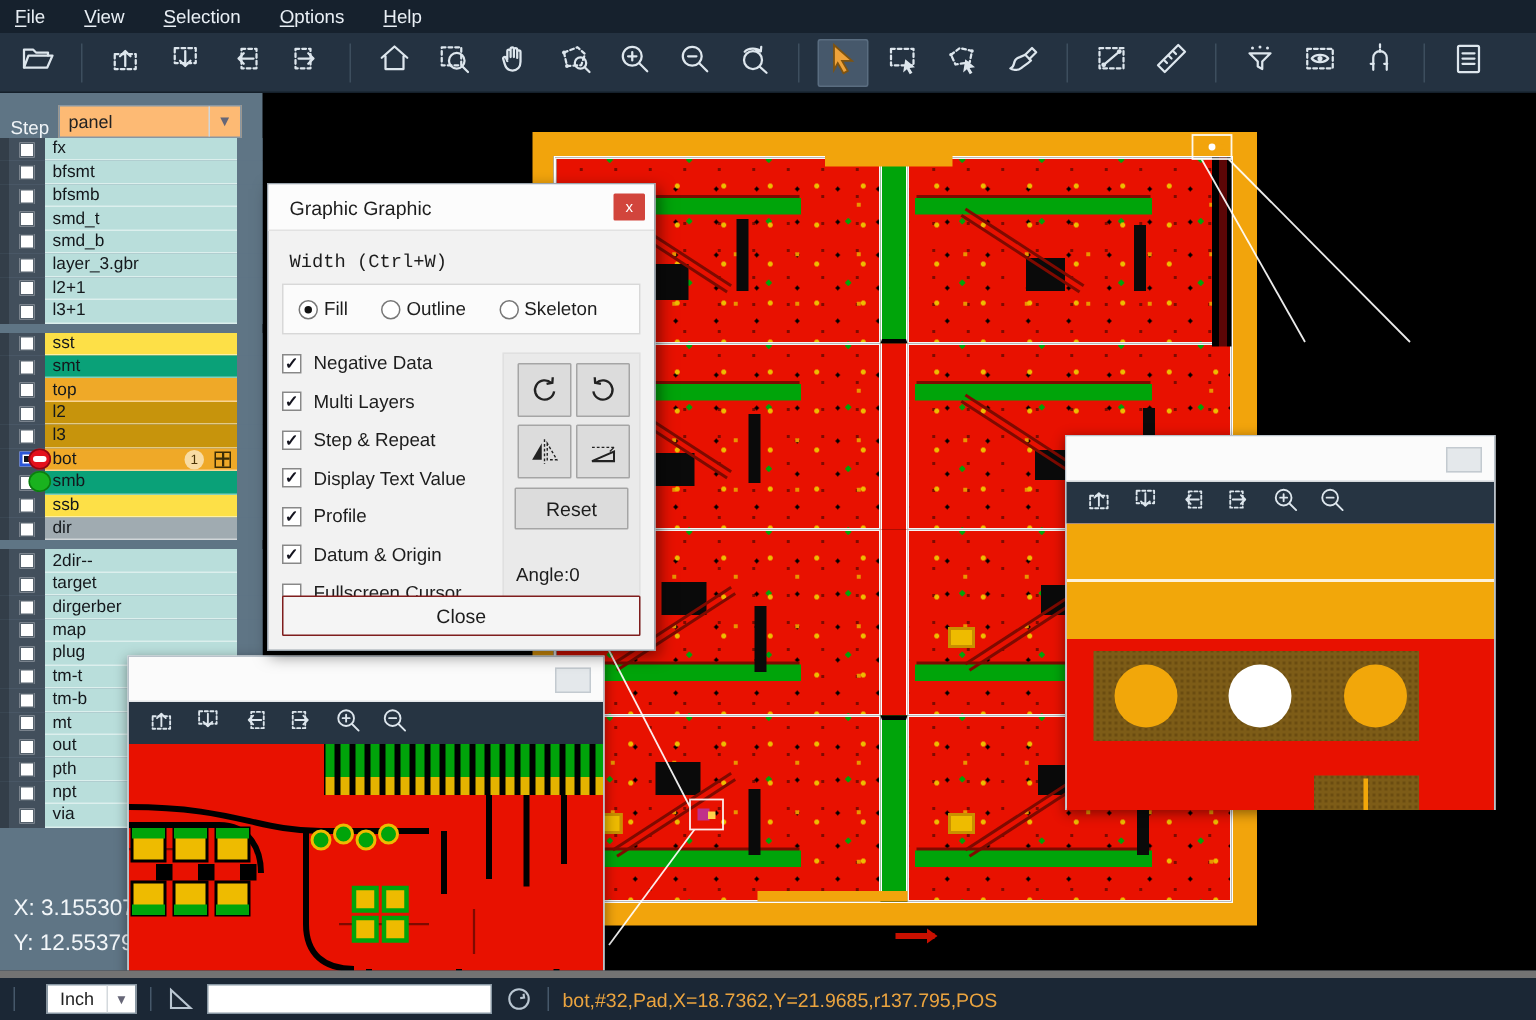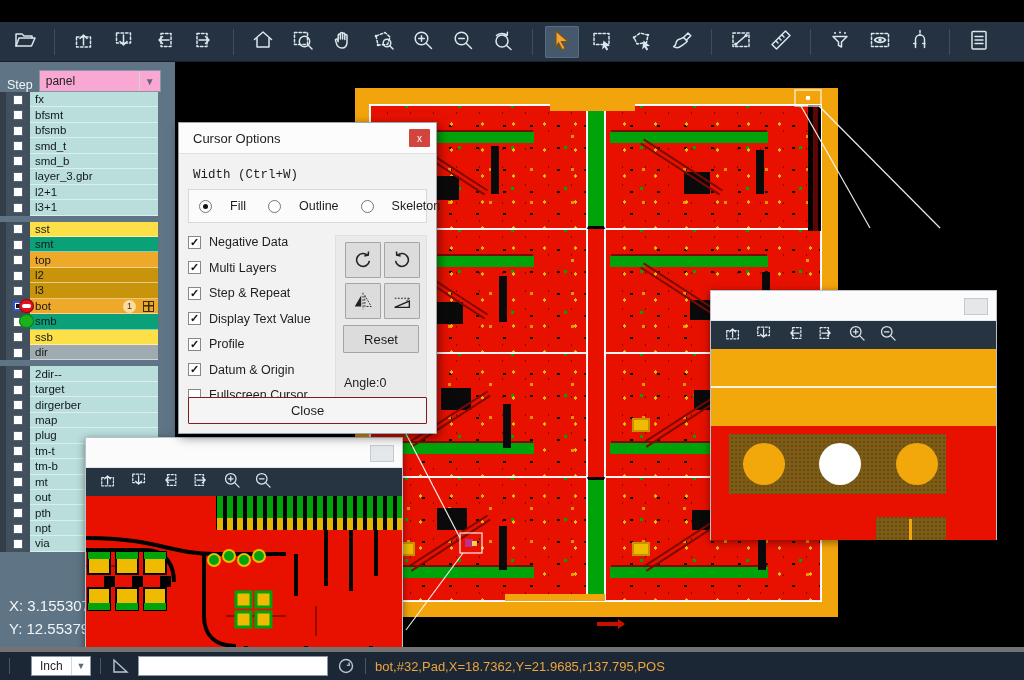--- a/index.html
+++ b/index.html
@@ -19,21 +19,21 @@
   .tb-btn svg{width:24px;height:24px;}
   .tb-btn.active{background:#46586b;box-shadow:inset 0 0 0 1px #5a6d80;}
   .tb-sep{width:1px;height:26px;background:#3d4e5e;margin:0 6px;}
   .icon-stroke{stroke:#dde6ed;stroke-width:1.5;fill:none;stroke-linecap:round;stroke-linejoin:round;}
   
   .app-body{position:absolute;left:0;top:62px;width:1024px;height:590px;}
   
   .sidebar{position:absolute;left:0;top:0;width:175px;height:100%;background:var(--sidebar-bg);z-index:3;}
   .step-row{height:30px;display:flex;align-items:flex-end;}
   .step-label{color:#f0f4f7;font-size:12.5px;margin:0 6px 0 7px;}
-  .step-select{position:relative;width:122px;height:22px;background:#f9a8d4;border:1px solid #8897a3;
+  .step-select{position:relative;width:122px;height:22px;background:#fdba74;border:1px solid #8897a3;
                display:flex;align-items:center;font-size:12px;color:#222;padding-left:6px;box-sizing:border-box;}
   .step-chevron{position:absolute;right:0;top:0;width:20px;height:100%;border-left:1px solid #cfd6db;
                 display:flex;align-items:center;justify-content:center;color:#667;font-size:10px;}
   .layer-list{position:relative;}
   .layer-row{position:relative;height:15.45px;display:flex;align-items:stretch;}
   .cb-col{width:30px;background:var(--sidebar-col-bg);border-left:6px solid var(--sidebar-strip);
           display:flex;align-items:center;justify-content:center;box-sizing:border-box;}
   .cb{width:10px;height:10px;background:#fff;border:1px solid #55616c;box-sizing:border-box;}
   .cb.checked{border:2px solid #2c57d8;background:#fff;position:relative;}
   .cb.checked::after{content:"";position:absolute;inset:1px;background:#10131a;}
@@ -98,21 +98,21 @@
           border:1px solid #9aa4ad;box-sizing:border-box;box-shadow:2px 3px 10px rgba(0,0,0,.5);
           font-size:12.5px;color:#1d1d1d;}
   .dlg-title{height:30px;background:#fcfcfc;border-bottom:1px solid #e2e2e2;display:flex;align-items:center;
              padding-left:14px;font-size:13px;}
   .dlg-close{position:absolute;right:6px;top:6px;width:21px;height:18px;background:#d2453c;color:#fff;
              font-size:10px;display:flex;align-items:center;justify-content:center;border-radius:1px;}
   .dlg-body{padding:10px 9px 0 9px;}
   .dlg-width{margin:4px 0 7px 5px;font-family:Liberation Mono, monospace;}
   .radio-box{background:#fbfbfb;border:1px solid #d8d8d8;height:32px;display:flex;align-items:center;
              gap:22px;padding-left:10px;}
-  .radio{display:flex;align-items:center;gap:18px;}
+  .radio{display:flex;align-items:center;gap:4px;}
   .rdot{width:13px;height:13px;border:1px solid #777;border-radius:50%;background:#fff;position:relative;box-sizing:border-box;}
   .rdot.sel::after{content:"";position:absolute;left:3px;top:3px;width:5px;height:5px;border-radius:50%;background:#111;}
   .dlg-main{display:flex;margin-top:12px;}
   .chk-col{display:flex;flex-direction:column;gap:11.5px;flex:1;}
   .chk{display:flex;align-items:center;gap:8px;}
   .cbx{width:13px;height:13px;background:#fff;border:1px solid #888;box-sizing:border-box;
        display:flex;align-items:center;justify-content:center;font-size:11px;color:#14141f;font-weight:bold;}
   .side-panel{width:82px;background:#eaeaea;border:1px solid #e0e0e0;padding:6px 4px;box-sizing:content-box;
               display:flex;flex-direction:column;align-items:center;}
   .btn-grid{display:grid;grid-template-columns:34px 34px;gap:5px;}
@@ -254,20 +254,27 @@
           <path d="M12 3v18" stroke="#222" stroke-dasharray="2 1.5"></path>
         </symbol>
       <symbol id="sym-flip-v" viewBox="0 0 24 24">
           <path d="M4 9h16" stroke="#222" stroke-dasharray="2 1.5"></path>
           <path d="M4 19h16v-7z" fill="none" stroke="#222" stroke-width="1.5"></path>
           <path d="M17 12l3-3" stroke="#222"></path>
         </symbol>
     </defs>
   </svg>
 
+  <div class="menubar" id="menubar">
+      <div class="menu-item"><u>F</u>ile</div>
+      <div class="menu-item"><u>V</u>iew</div>
+      <div class="menu-item"><u>S</u>election</div>
+      <div class="menu-item"><u>O</u>ptions</div>
+      <div class="menu-item"><u>H</u>elp</div>
+    </div>
 
   <div class="toolbar" id="main-toolbar">
       <div class="tb-btn">
         <span><svg viewBox="0 0 24 24">
             <use href="#sym-folder"></use>
           </svg></span>
       </div>
       <div class="tb-sep"></div>
       <div class="tb-btn">
         <span><svg viewBox="0 0 24 24">
@@ -794,21 +801,21 @@
           <circle cx="129" cy="115" r="21" fill="#ffffff"></circle>
           <circle cx="206" cy="115" r="21" fill="#f2a70a"></circle>
           <rect x="165" y="168" width="70" height="23" fill="url(#hatch)"></rect>
           <rect x="198" y="170" width="3" height="21" fill="#f2a70a"></rect>
         </svg>
       </div>
     </div>
 
     <div class="dialog">
       <div class="dlg-title">
-        <span>Cursor Options</span>
+        <span>Graphic Graphic</span>
         <div class="dlg-close">x</div>
       </div>
       <div class="dlg-body">
         <div class="dlg-width">Width (Ctrl+W)</div>
         <div class="radio-box" id="radio-box">
             <div class="radio">
               <span class="rdot sel"></span>
               <span>Fill</span>
             </div>
             <div class="radio">

